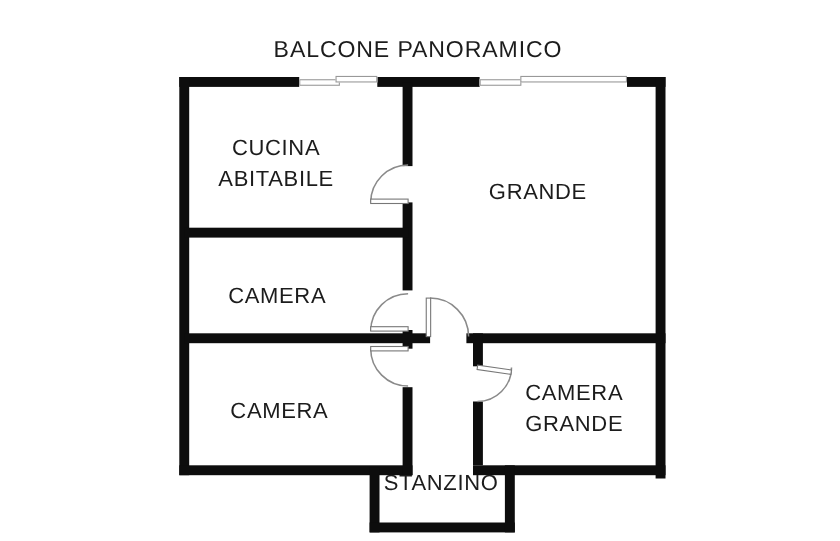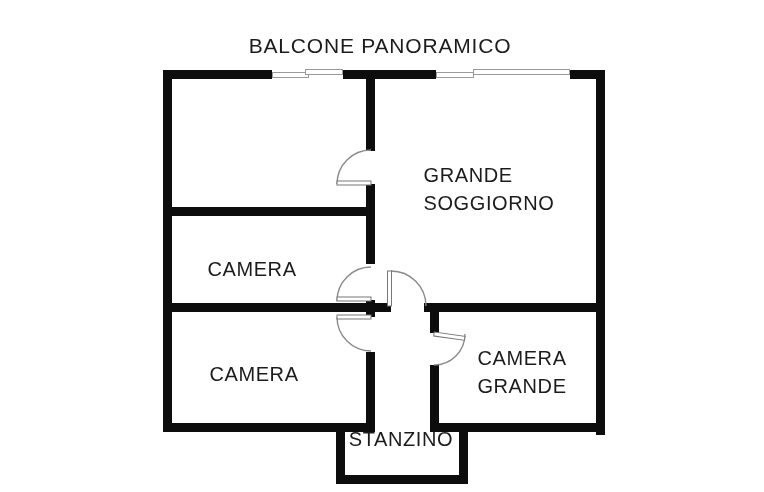--- a/index.html
+++ b/index.html
@@ -7,21 +7,21 @@
     --door-stroke:#8a8a8a; --window-stroke:#999999;
   }
   html,body{margin:0;padding:0;background:var(--background);}
   #plan{
     position:relative;width:764px;height:492px;background:var(--background);
     font-family:"Liberation Sans", sans-serif;color:var(--text);overflow:hidden;
   }
   .wall{position:absolute;background:var(--wall);}
   .window{position:absolute;background:#ffffff;border:1px solid var(--window-stroke);box-sizing:border-box;}
   .label{
-    position:absolute;transform:translateX(-50%);white-space:nowrap;
+    position:absolute;transform:translateX(-50%);text-align:center;white-space:nowrap;
     font-size:20px;line-height:28px;letter-spacing:0.6px;color:var(--text);
   }
   .title{font-size:21px;letter-spacing:0.8px;}
   svg.doors{position:absolute;left:0;top:0;pointer-events:none;}
   svg.doors path{fill:none;stroke:var(--door-stroke);stroke-width:1.4;}
   svg.doors rect{fill:#ffffff;stroke:#777777;stroke-width:1;}
 </style>
 </head>
 <body>
 
@@ -64,24 +64,27 @@
     <path d="M 337 301 A 34 34 0 0 1 371 267"></path>
     <rect x="337" y="297" width="34" height="4"></rect>
     <path d="M 337 317 A 34 34 0 0 0 371 351"></path>
     <rect x="337" y="315" width="34" height="4"></rect>
     <path d="M 391 271 A 35 35 0 0 1 426 306"></path>
     <rect x="387.5" y="271" width="4" height="35"></rect>
     <path d="M 465 334 A 31 31 0 0 1 434 365"></path>
     <rect x="434" y="332" width="31" height="4" transform="rotate(8 434 334)"></rect>
   </svg>
 
+  <div class="label" style="left:251px;top:121px;">
+    <div>CUCINA</div>
+    <div>ABITABILE</div>
+  </div>
 
   <div class="label" style="left:489px;top:161px;">
     <div>GRANDE</div>
-    <div>SOGGIORNO</div>
   </div>
 
   <div class="label" style="left:252px;top:255px;">CAMERA</div>
 
   <div class="label" style="left:254px;top:360px;">CAMERA</div>
 
   <div class="label" style="left:522px;top:344px;">
     <div>CAMERA</div>
     <div>GRANDE</div>
   </div>

